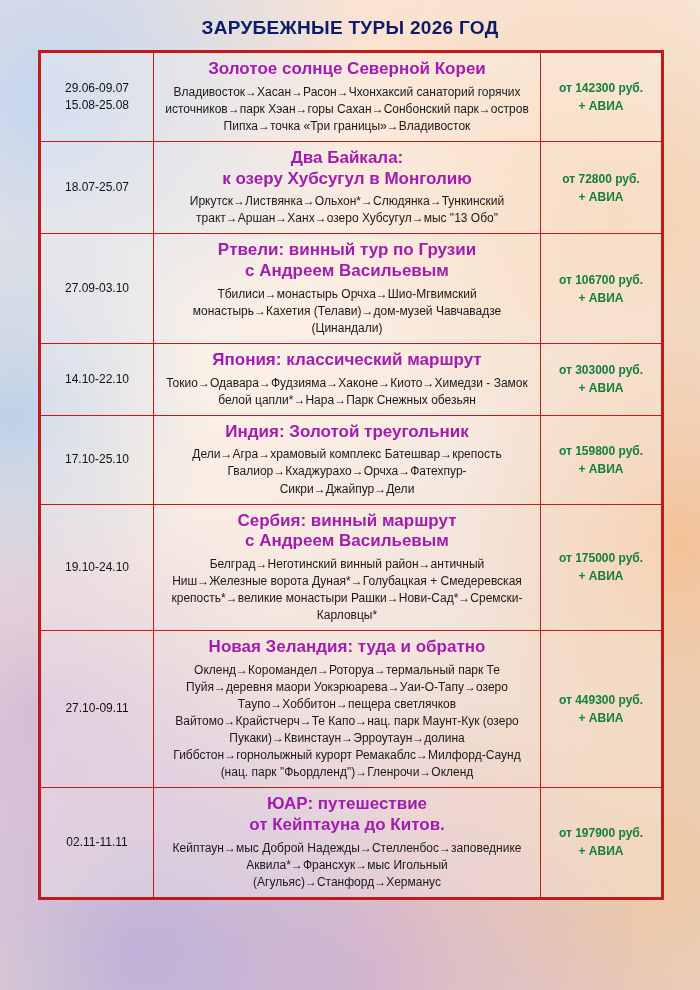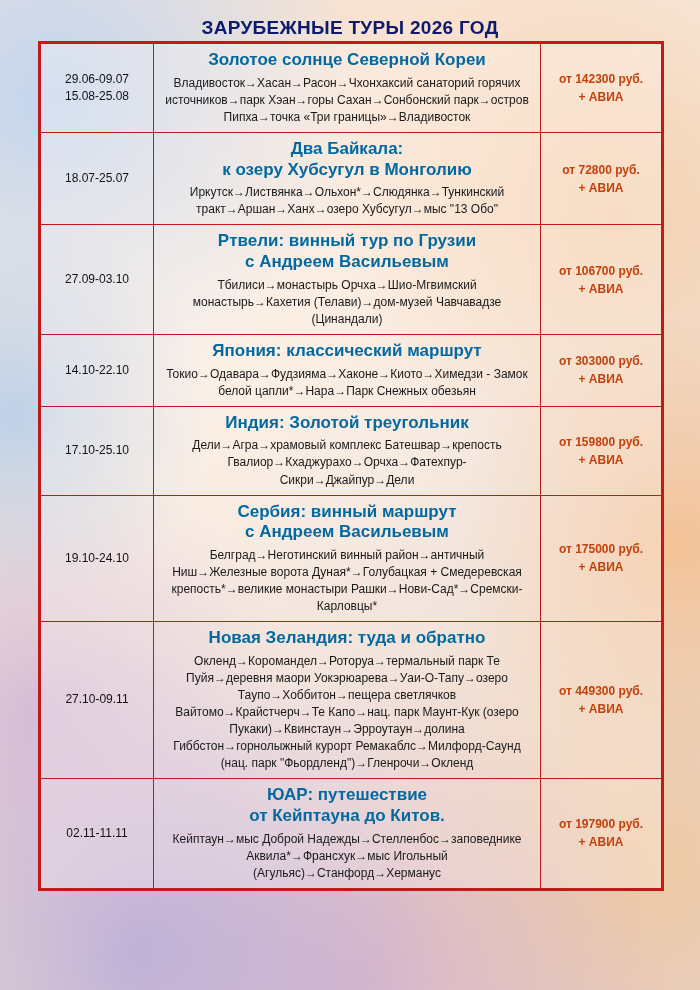--- a/index.html
+++ b/index.html
@@ -35,21 +35,21 @@
     position: relative;
     z-index: 1;
     padding: 0;
   }
   .title {
     text-align: center;
     font-size: 19px;
     font-weight: bold;
     color: #0d1b6b;
     letter-spacing: 0.3px;
-    padding: 17px 0 2px 0;
+    padding: 17px 0 11px 0;
   }
   .table-wrap {
     margin: 0 36px 0 38px;
     border: 2px solid #c21a1a;
     background: rgba(255,250,245,0.30);
   }
   table.tours {
     width: 100%;
     border-collapse: collapse;
     table-layout: fixed;
@@ -68,27 +68,27 @@
   }
   td.body {
     text-align: center;
     padding: 7px 8px 9px 8px;
   }
   td.price {
     width: 112px;
     text-align: center;
     font-size: 12px;
     font-weight: bold;
-    color: #c2410c;
+    color: #15803d;
     line-height: 1.5;
   }
   .tour-name {
     font-size: 17px;
     font-weight: bold;
-    color: #0369a1;
+    color: #a21caf;
     line-height: 1.22;
     margin-bottom: 4px;
   }
   .tour-name .l2 {
     display: block;
   }
   .route {
     font-size: 12px;
     color: #1a1a1a;
     line-height: 1.42;

